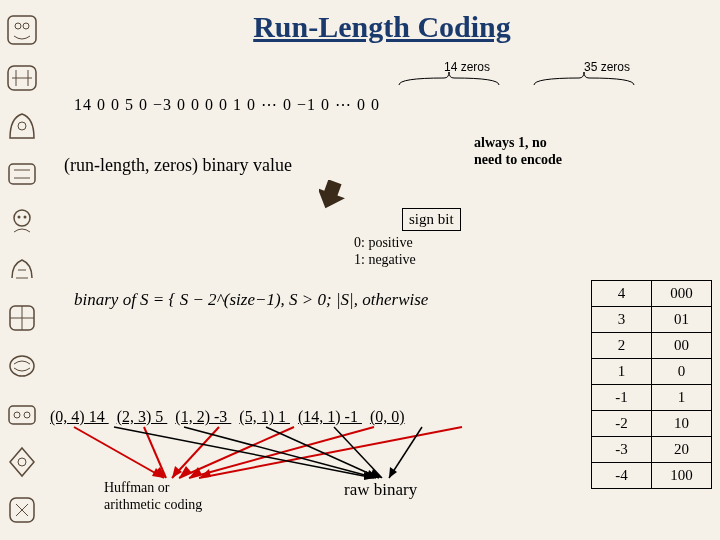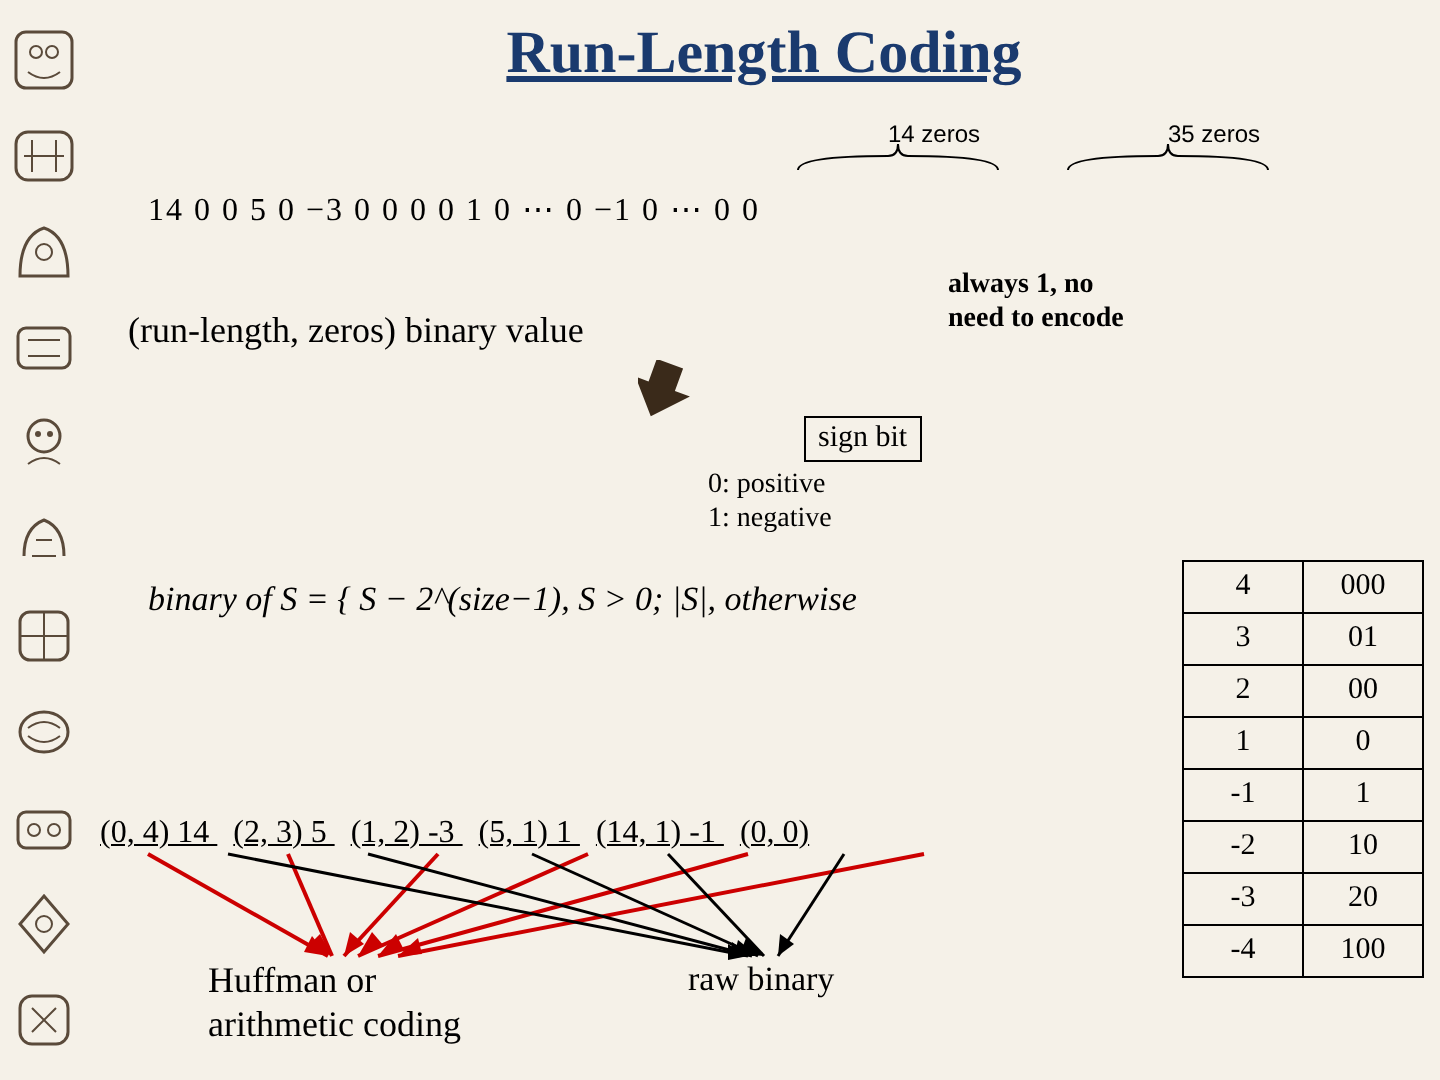--- a/index.html
+++ b/index.html
@@ -140,21 +140,21 @@
     top: 408px;
     left: 6px;
     font-size: 16px;
     white-space: nowrap;
   }
   .pairs-row span { margin-right: 0; }
   .huffman-label {
     position: absolute;
     top: 480px;
     left: 60px;
-    font-size: 18px;
+    font-size: 14px;
     line-height: 1.2;
   }
   .rawbin-label {
     position: absolute;
     top: 480px;
     left: 300px;
     font-size: 17px;
   }
   svg.overlay {
     position: absolute;

